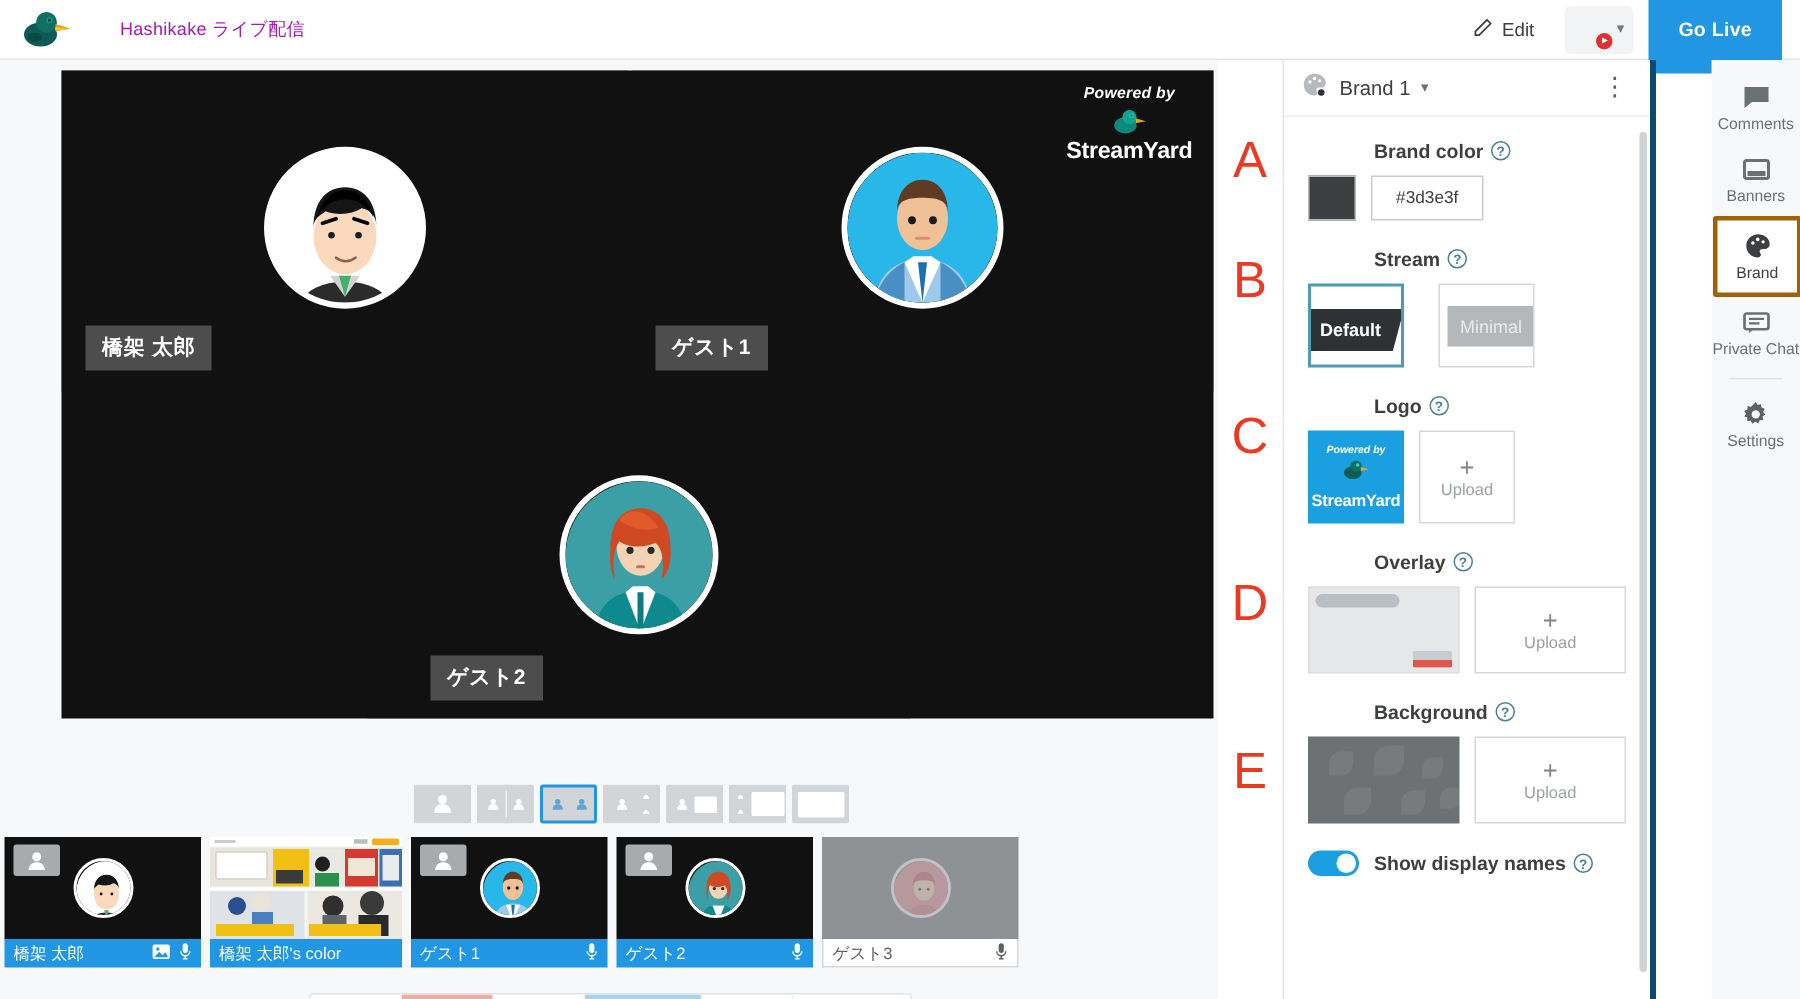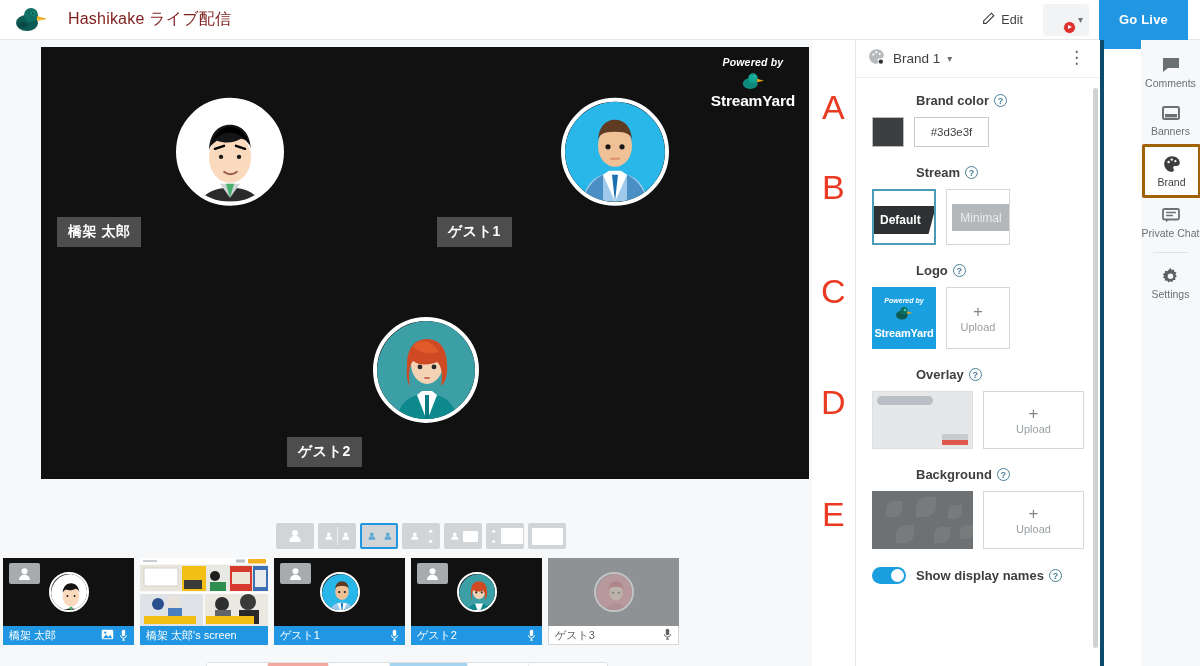--- a/index.html
+++ b/index.html
@@ -11,21 +11,21 @@
   body { position: relative; }
 
   
   #header {
     position: absolute; left: 0; top: 0; width: 1200px; height: 40px;
     background: #ffffff; border-bottom: 1px solid #e4e6e8;
     display: flex; align-items: center;
   }
   #app-logo { margin-left: 14px; width: 34px; height: 28px; position: relative; }
   #header-title {
-    margin-left: 20px; font-size: 16px; color: #7f1d1d; letter-spacing: .2px;
+    margin-left: 32px; font-size: 12px; color: #a21caf; letter-spacing: .2px;
   }
   #header-right {
     margin-left: auto; display: flex; align-items: center; gap: 0; padding-right: 12px;
   }
   #edit-btn {
     display: flex; align-items: center; gap: 6px; background: none; border: none;
     font-size: 12.5px; color: #3d3e3f; cursor: pointer; padding: 6px 10px;
     font-family: inherit;
   }
   #dest-chip {
@@ -197,21 +197,21 @@
   #color-sw {
     width: 32px; height: 30px; background: #3d3e3f; border: 1px solid #b9bcbe;
     cursor: pointer;
   }
   #color-val {
     width: 75px; height: 30px; border: 1px solid #c9cccd; font-size: 11.5px;
     color: #3d3e3f; text-align: center; font-family: inherit; background: #fff;
   }
   .sec { margin-bottom: 18px; }
 
-  .theme-row { display: flex; gap: 10px; }
+  .theme-row { display: flex; gap: 23px; }
   .theme-card {
     width: 64px; height: 56px; border: 1px solid #d5d8da; background: #fff;
     position: relative; cursor: pointer; overflow: hidden;
   }
   .theme-card.sel { border: 2px solid #4a9bb5; }
   .theme-default-bar {
     position: absolute; left: 0; top: 15px; width: 62px; height: 28px;
     background: #2f3234; color: #fff; font-size: 12px; font-weight: bold;
     display: flex; align-items: center; padding-left: 6px;
     clip-path: polygon(0 0, 100% 0, 88% 100%, 0 100%);
@@ -543,21 +543,21 @@
           <rect x="4" y="58" width="52" height="8" fill="#f2c015"></rect>
           <rect x="65" y="36" width="63" height="32" fill="#ebe8e2"></rect>
           <circle cx="82" cy="46" r="7" fill="#2f2f2f"></circle>
           <rect x="75" y="52" width="16" height="12" fill="#5f6468"></rect>
           <circle cx="108" cy="44" r="8" fill="#3a3a3a"></circle>
           <rect x="99" y="52" width="20" height="14" fill="#2a2a2a"></rect>
           <rect x="66" y="58" width="48" height="8" fill="#f2c015"></rect>
         </svg>
       </div>
       <div class="pt-label">
-        <span class="txt">橋架 太郎's screen</span>
+        <span class="txt">橋架 太郎's color</span>
       </div>
     </div>
 
     <div class="pt">
       <div class="pt-video">
         <span class="pt-badge">
           <svg width="15" height="13" viewBox="0 0 16 14">
               <circle cx="8" cy="4.5" r="3.2" fill="#fff"></circle>
               <path d="M2 14c.6-4 3-5.6 6-5.6S13.4 10 14 14z" fill="#fff"></path>
             </svg>

